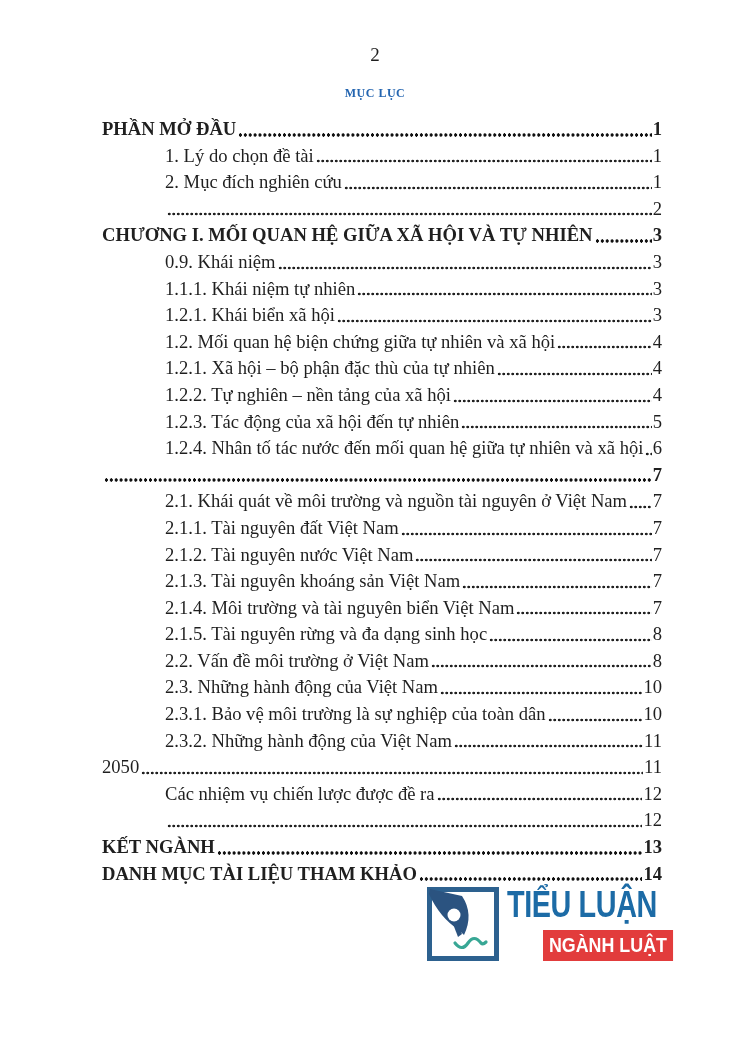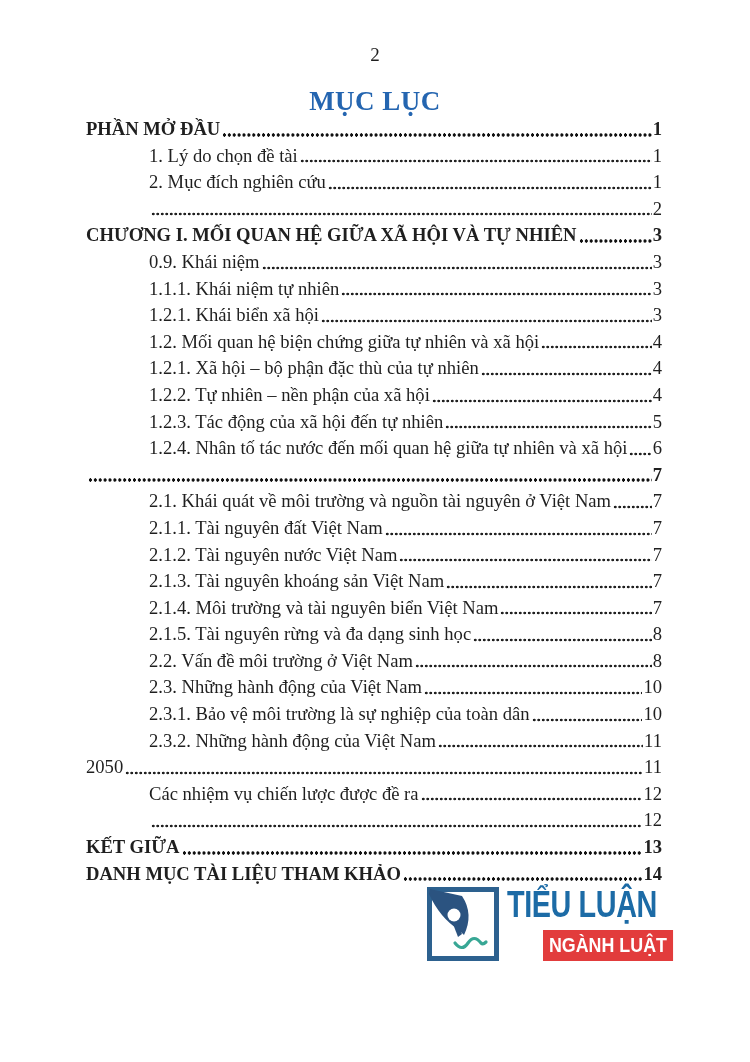--- a/index.html
+++ b/index.html
@@ -10,25 +10,25 @@
     font-family:"Liberation Serif","DejaVu Serif",serif;
     color:#1f1f1f;
     overflow:hidden;
   }
   .page-number{
     position:absolute;top:44px;left:0;width:100%;
     text-align:center;font-size:19px;
   }
   .toc-title{
     position:absolute;top:86px;left:0;width:100%;
-    text-align:center;font-size:27px;font-weight:bold;
+    text-align:center;font-size:12px;font-weight:bold;
     color:#2465b0;letter-spacing:0.5px;
   }
   .toc{
-    position:absolute;top:116px;left:86px;right:88px;font-family:Liberation Serif, serif;
+    position:absolute;top:116px;left:102px;right:88px;font-family:Liberation Serif, serif;
   }
   .toc-row{
     display:flex;align-items:baseline;
     height:26.6px;line-height:26.6px;
     font-size:18.6px;white-space:nowrap;
   }
   .toc-row.indent-1{padding-left:63px;}
   .toc-row.bold{font-weight:bold;}
   .toc-text{flex:0 0 auto;}
   .toc-dots{
@@ -136,21 +136,21 @@
       <span class="toc-text">1.2. Mối quan hệ biện chứng giữa tự nhiên và xã hội</span>
       <span class="toc-dots"></span>
       <span class="toc-page">4</span>
     </div>
       <div class="toc-row indent-1">
       <span class="toc-text">1.2.1. Xã hội – bộ phận đặc thù của tự nhiên</span>
       <span class="toc-dots"></span>
       <span class="toc-page">4</span>
     </div>
       <div class="toc-row indent-1">
-      <span class="toc-text">1.2.2. Tự nhiên – nền phận của xã hội</span>
+      <span class="toc-text">1.2.2. Tự nghiên – nền tảng của xã hội</span>
       <span class="toc-dots"></span>
       <span class="toc-page">4</span>
     </div>
       <div class="toc-row indent-1">
       <span class="toc-text">1.2.3. Tác động của xã hội đến tự nhiên</span>
       <span class="toc-dots"></span>
       <span class="toc-page">5</span>
     </div>
       <div class="toc-row indent-1">
       <span class="toc-text">1.2.4. Nhân tố tác nước đến mối quan hệ giữa tự nhiên và xã hội</span>
@@ -220,21 +220,21 @@
       <div class="toc-row indent-1">
       <span class="toc-text">Các nhiệm vụ chiến lược được đề ra</span>
       <span class="toc-dots"></span>
       <span class="toc-page">12</span>
     </div>
       <div class="toc-row indent-1">
       <span class="toc-dots"></span>
       <span class="toc-page">12</span>
     </div>
       <div class="toc-row indent-0 bold">
-      <span class="toc-text">KẾT GIỮA</span>
+      <span class="toc-text">KẾT NGÀNH</span>
       <span class="toc-dots"></span>
       <span class="toc-page">13</span>
     </div>
       <div class="toc-row indent-0 bold">
       <span class="toc-text">DANH MỤC TÀI LIỆU THAM KHẢO</span>
       <span class="toc-dots"></span>
       <span class="toc-page">14</span>
     </div>
     </div>
 

